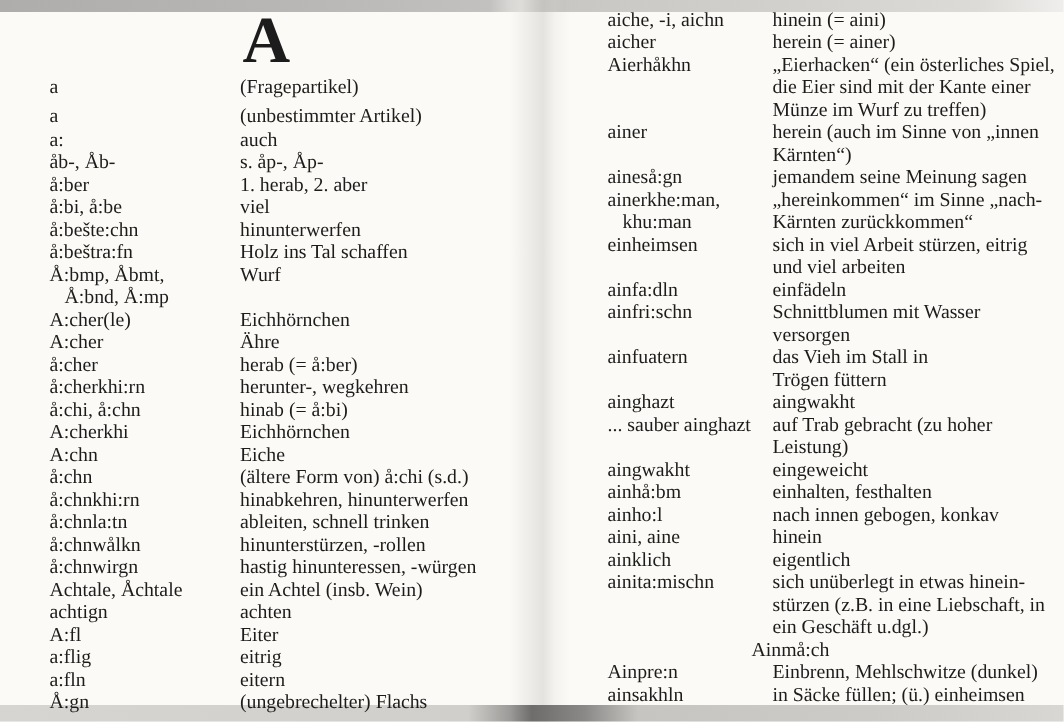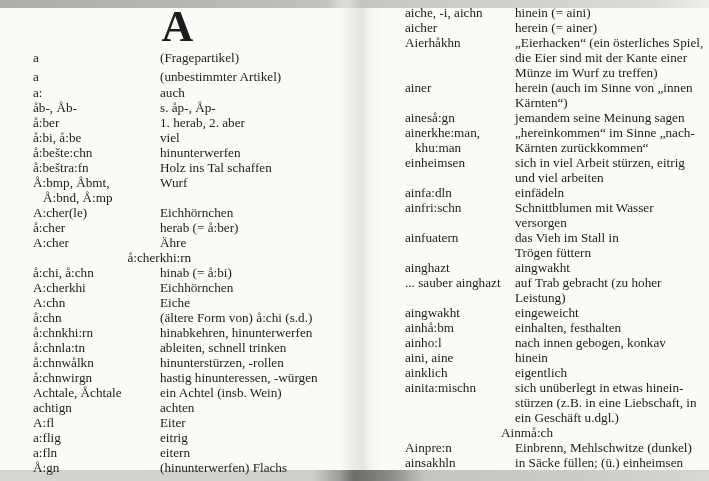--- a/index.html
+++ b/index.html
@@ -131,38 +131,41 @@
     <div class="entry">
       <div class="hw">
         <div class="hw-line">A:cher(le)</div>
       </div>
       <div class="def">
         <div class="def-line">Eichhörnchen</div>
       </div>
     </div>
     <div class="entry">
       <div class="hw">
+        <div class="hw-line">A:cher</div>
+      </div>
+      <div class="def">
+        <div class="def-line">Ähre</div>
+      </div>
+    </div>
+    <div class="entry">
+      <div class="hw">
         <div class="hw-line">å:cher</div>
       </div>
       <div class="def">
         <div class="def-line">herab (= å:ber)</div>
       </div>
     </div>
     <div class="entry">
       <div class="hw">
-        <div class="hw-line">A:cher</div>
-      </div>
-      <div class="def">
-        <div class="def-line">Ähre</div>
-      </div>
-    </div>
-    <div class="entry">
-      <div class="hw">
         <div class="hw-line">å:cherkhi:rn</div>
       </div>
+      <div class="def">
+        <div class="def-line">herunter-, wegkehren</div>
+      </div>
     </div>
     <div class="entry">
       <div class="hw">
         <div class="hw-line">å:chi, å:chn</div>
       </div>
       <div class="def">
         <div class="def-line">hinab (= å:bi)</div>
       </div>
     </div>
     <div class="entry">
@@ -259,21 +262,21 @@
       </div>
       <div class="def">
         <div class="def-line">eitern</div>
       </div>
     </div>
     <div class="entry">
       <div class="hw">
         <div class="hw-line">Å:gn</div>
       </div>
       <div class="def">
-        <div class="def-line">(hinunterwerfen) Flachs</div>
+        <div class="def-line">(ungebrechelter) Flachs</div>
       </div>
     </div>
   </div>
 
 <div id="col-right" class="column">
     <div class="entry">
       <div class="hw">
         <div class="hw-line">aiche, -i, aichn</div>
       </div>
       <div class="def">

